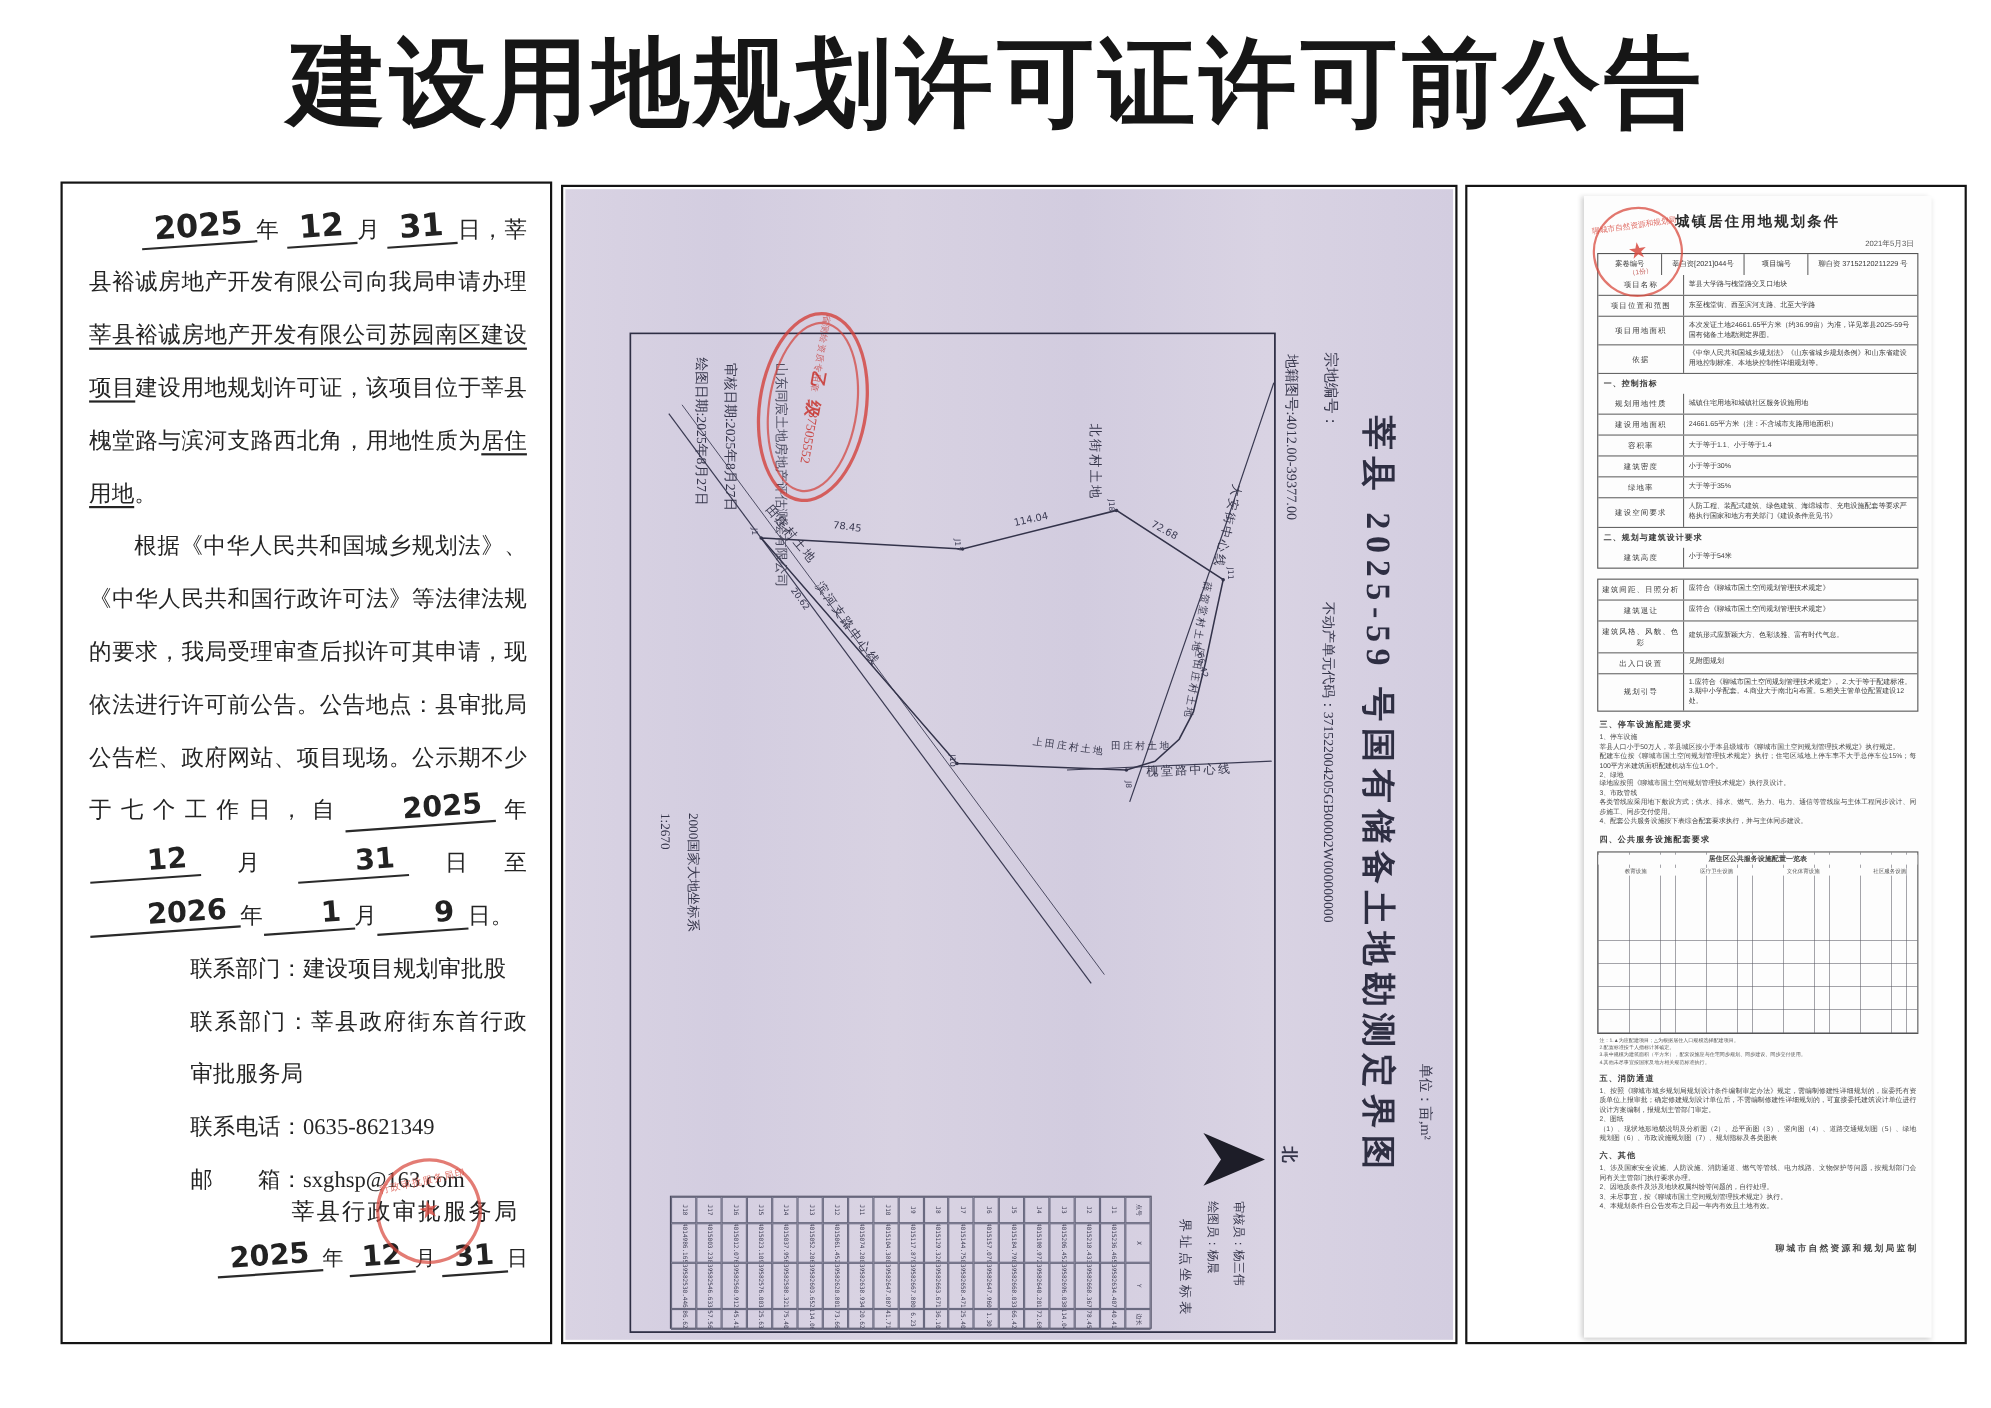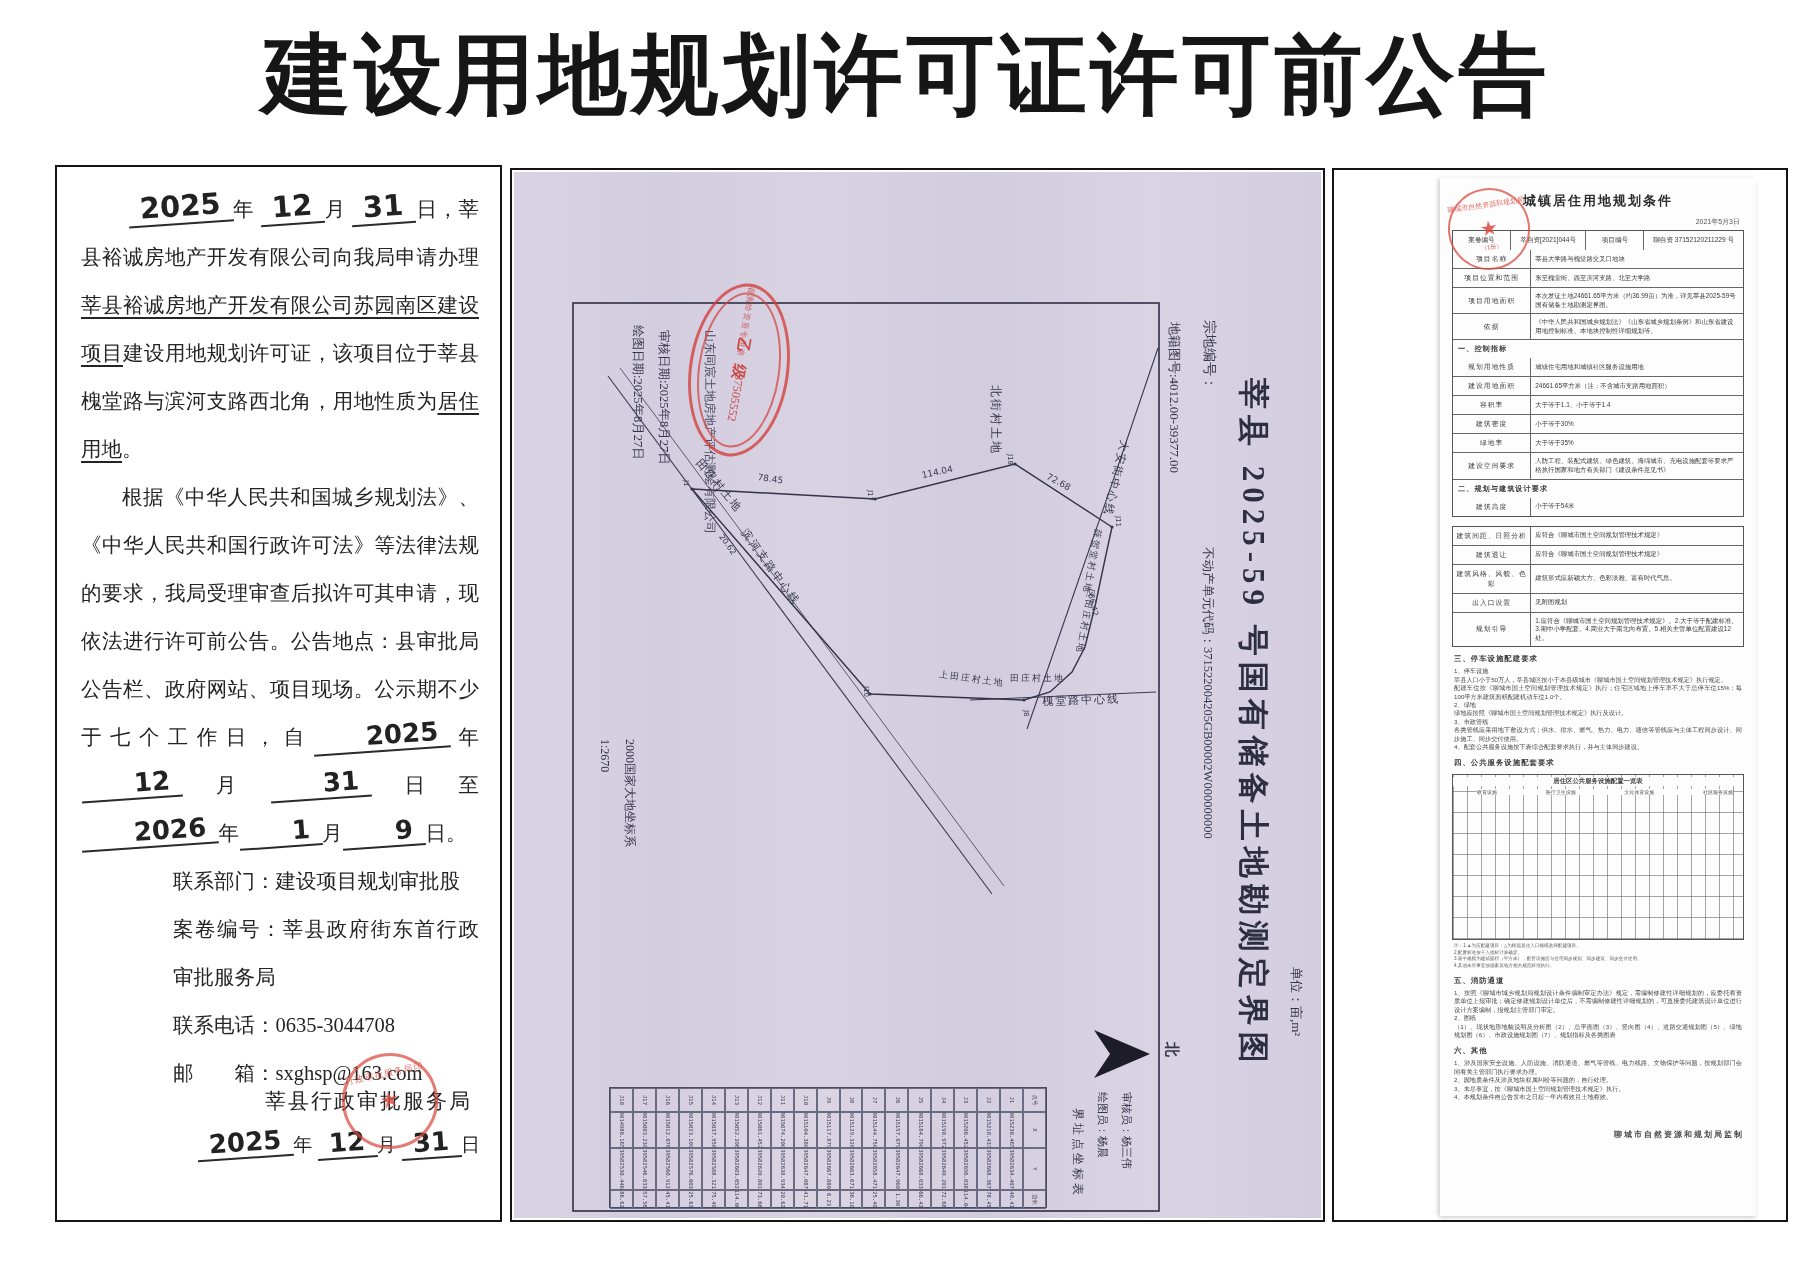--- a/index.html
+++ b/index.html
@@ -115,22 +115,22 @@
       <p class="noindent">
         <span style="display:inline-block;width:2em;"></span>
         <span class="hw">2025</span><span>年</span>
         <span class="hw">12</span><span>月</span>
         <span class="hw">31</span><span>日，</span><span>莘县裕诚房地产开发有限公司向我局申请办理</span><span class="ul">莘县裕诚房地产开发有限公司苏园南区建设项目</span><span>建设用地规划许可证，该项目位于莘县槐堂路与滨河支路西北角，用地性质为</span><span class="ul">居住用地</span><span>。</span>
       </p>
       <p>
         <span>根据《中华人民共和国城乡规划法》、《中华人民共和国行政许可法》等法律法规的要求，我局受理审查后拟许可其申请，现依法进行许可前公告。公告地点：县审批局公告栏、政府网站、项目现场。公示期不少于七个工作日，自</span><span class="hw small">2025</span><span>年</span><span class="hw small">12</span><span>月</span><span class="hw small">31</span><span>日至</span><span class="hw small">2026</span><span>年</span><span class="hw small">1</span><span>月</span><span class="hw small">9</span><span>日。</span>
       </p>
       <p class="contact">联系部门：建设项目规划审批股</p>
-      <p class="contact">案卷编号：莘县政府街东首行政审批服务局</p>
-      <p class="contact">联系电话：0635-3044708</p>
+      <p class="contact">联系部门：莘县政府街东首行政审批服务局</p>
+      <p class="contact">联系电话：0635-8621349</p>
       <p class="contact">邮　　箱：sxghsp@163.com</p>
     </div>
     <div class="sig-agency">莘县行政审批服务局</div>
     <div class="sig-date">
       <span class="hw small">2025</span><span>年</span>
       <span class="hw small">12</span><span>月</span>
       <span class="hw small">31</span><span>日</span>
     </div>
     <div class="seal-round" id="seal-left">
       <span class="star">★</span>

